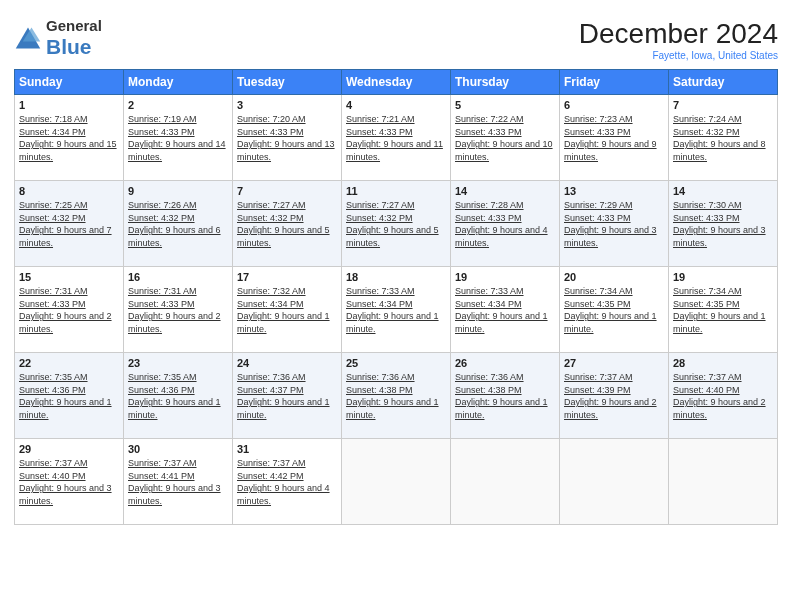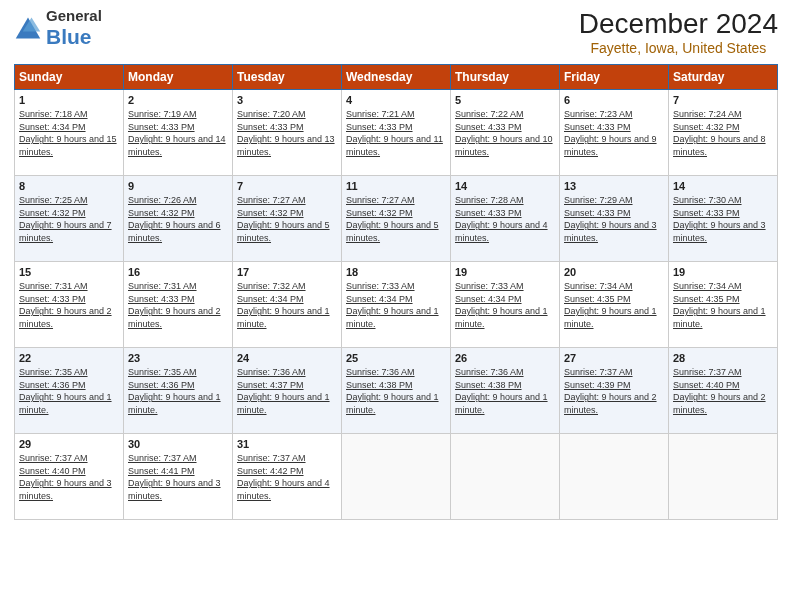--- a/index.html
+++ b/index.html
@@ -7,21 +7,21 @@
       font-family: Arial, sans-serif;
       background: #fff;
       width: 792px;
       height: 612px;
       overflow: hidden;
     }
     .page {
       width: 792px;
       height: 583px;
       background: #fff;
-      padding: 8px 14px 10px 14px;
+      padding: 18px 14px 10px 14px;
     }
     .header {
       display: flex;
       justify-content: space-between;
       align-items: flex-start;
       margin-bottom: 8px;
     }
     .logo {
       display: flex;
       align-items: center;
@@ -49,31 +49,30 @@
     .title-block {
       text-align: right;
     }
     .main-title {
       font-size: 28px;
       font-weight: normal;
       color: #222;
       text-align: center;
     }
     .subtitle {
-      font-size: 14px;
-      color: #a16207;
-      text-align: center;
+      font-size: 10px;
+      color: #3b82f6;
     }
     .calendar {
       width: 100%;
       border-collapse: collapse;
       table-layout: fixed;
     }
     .calendar thead tr th {
-      background: #c2410c;
+      background: #3b82f6;
       color: #fff;
       font-size: 12px;
       font-weight: bold;
       padding: 5px 4px;
       text-align: left;
       border: 1px solid #2e6aa8;
       margin-top: 34px;
     }
     .calendar tbody tr td {
       vertical-align: top;

